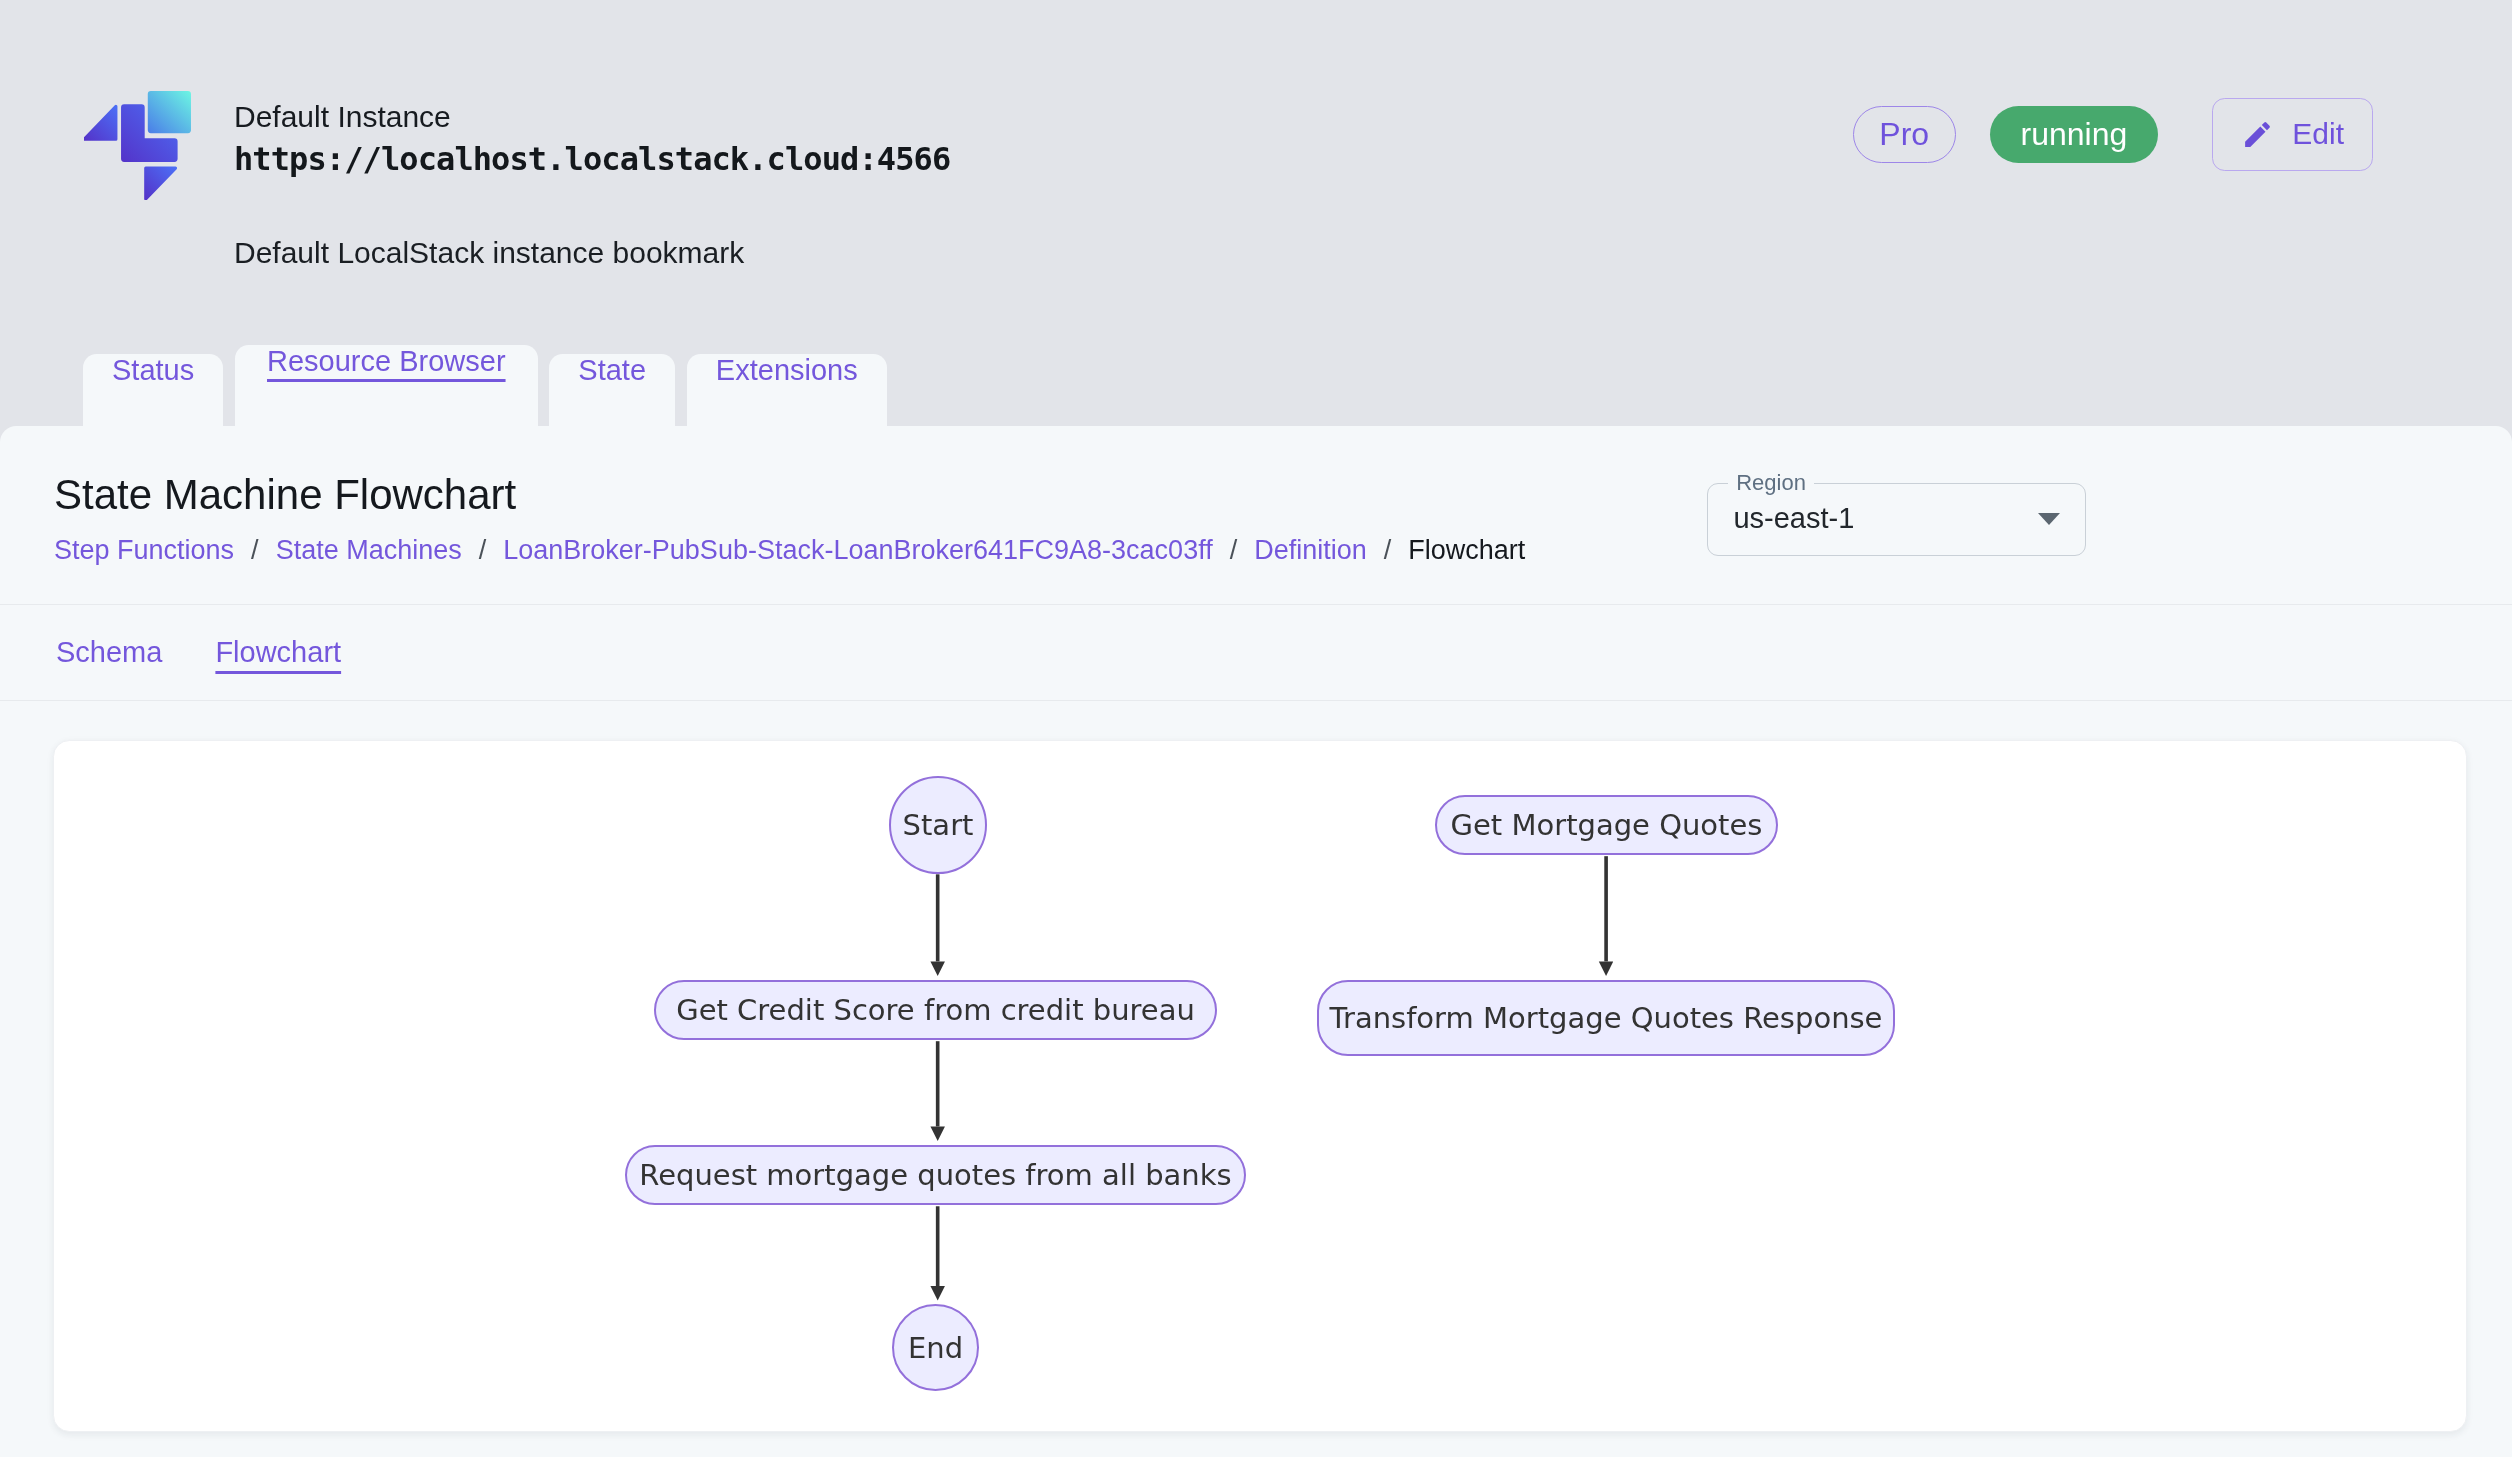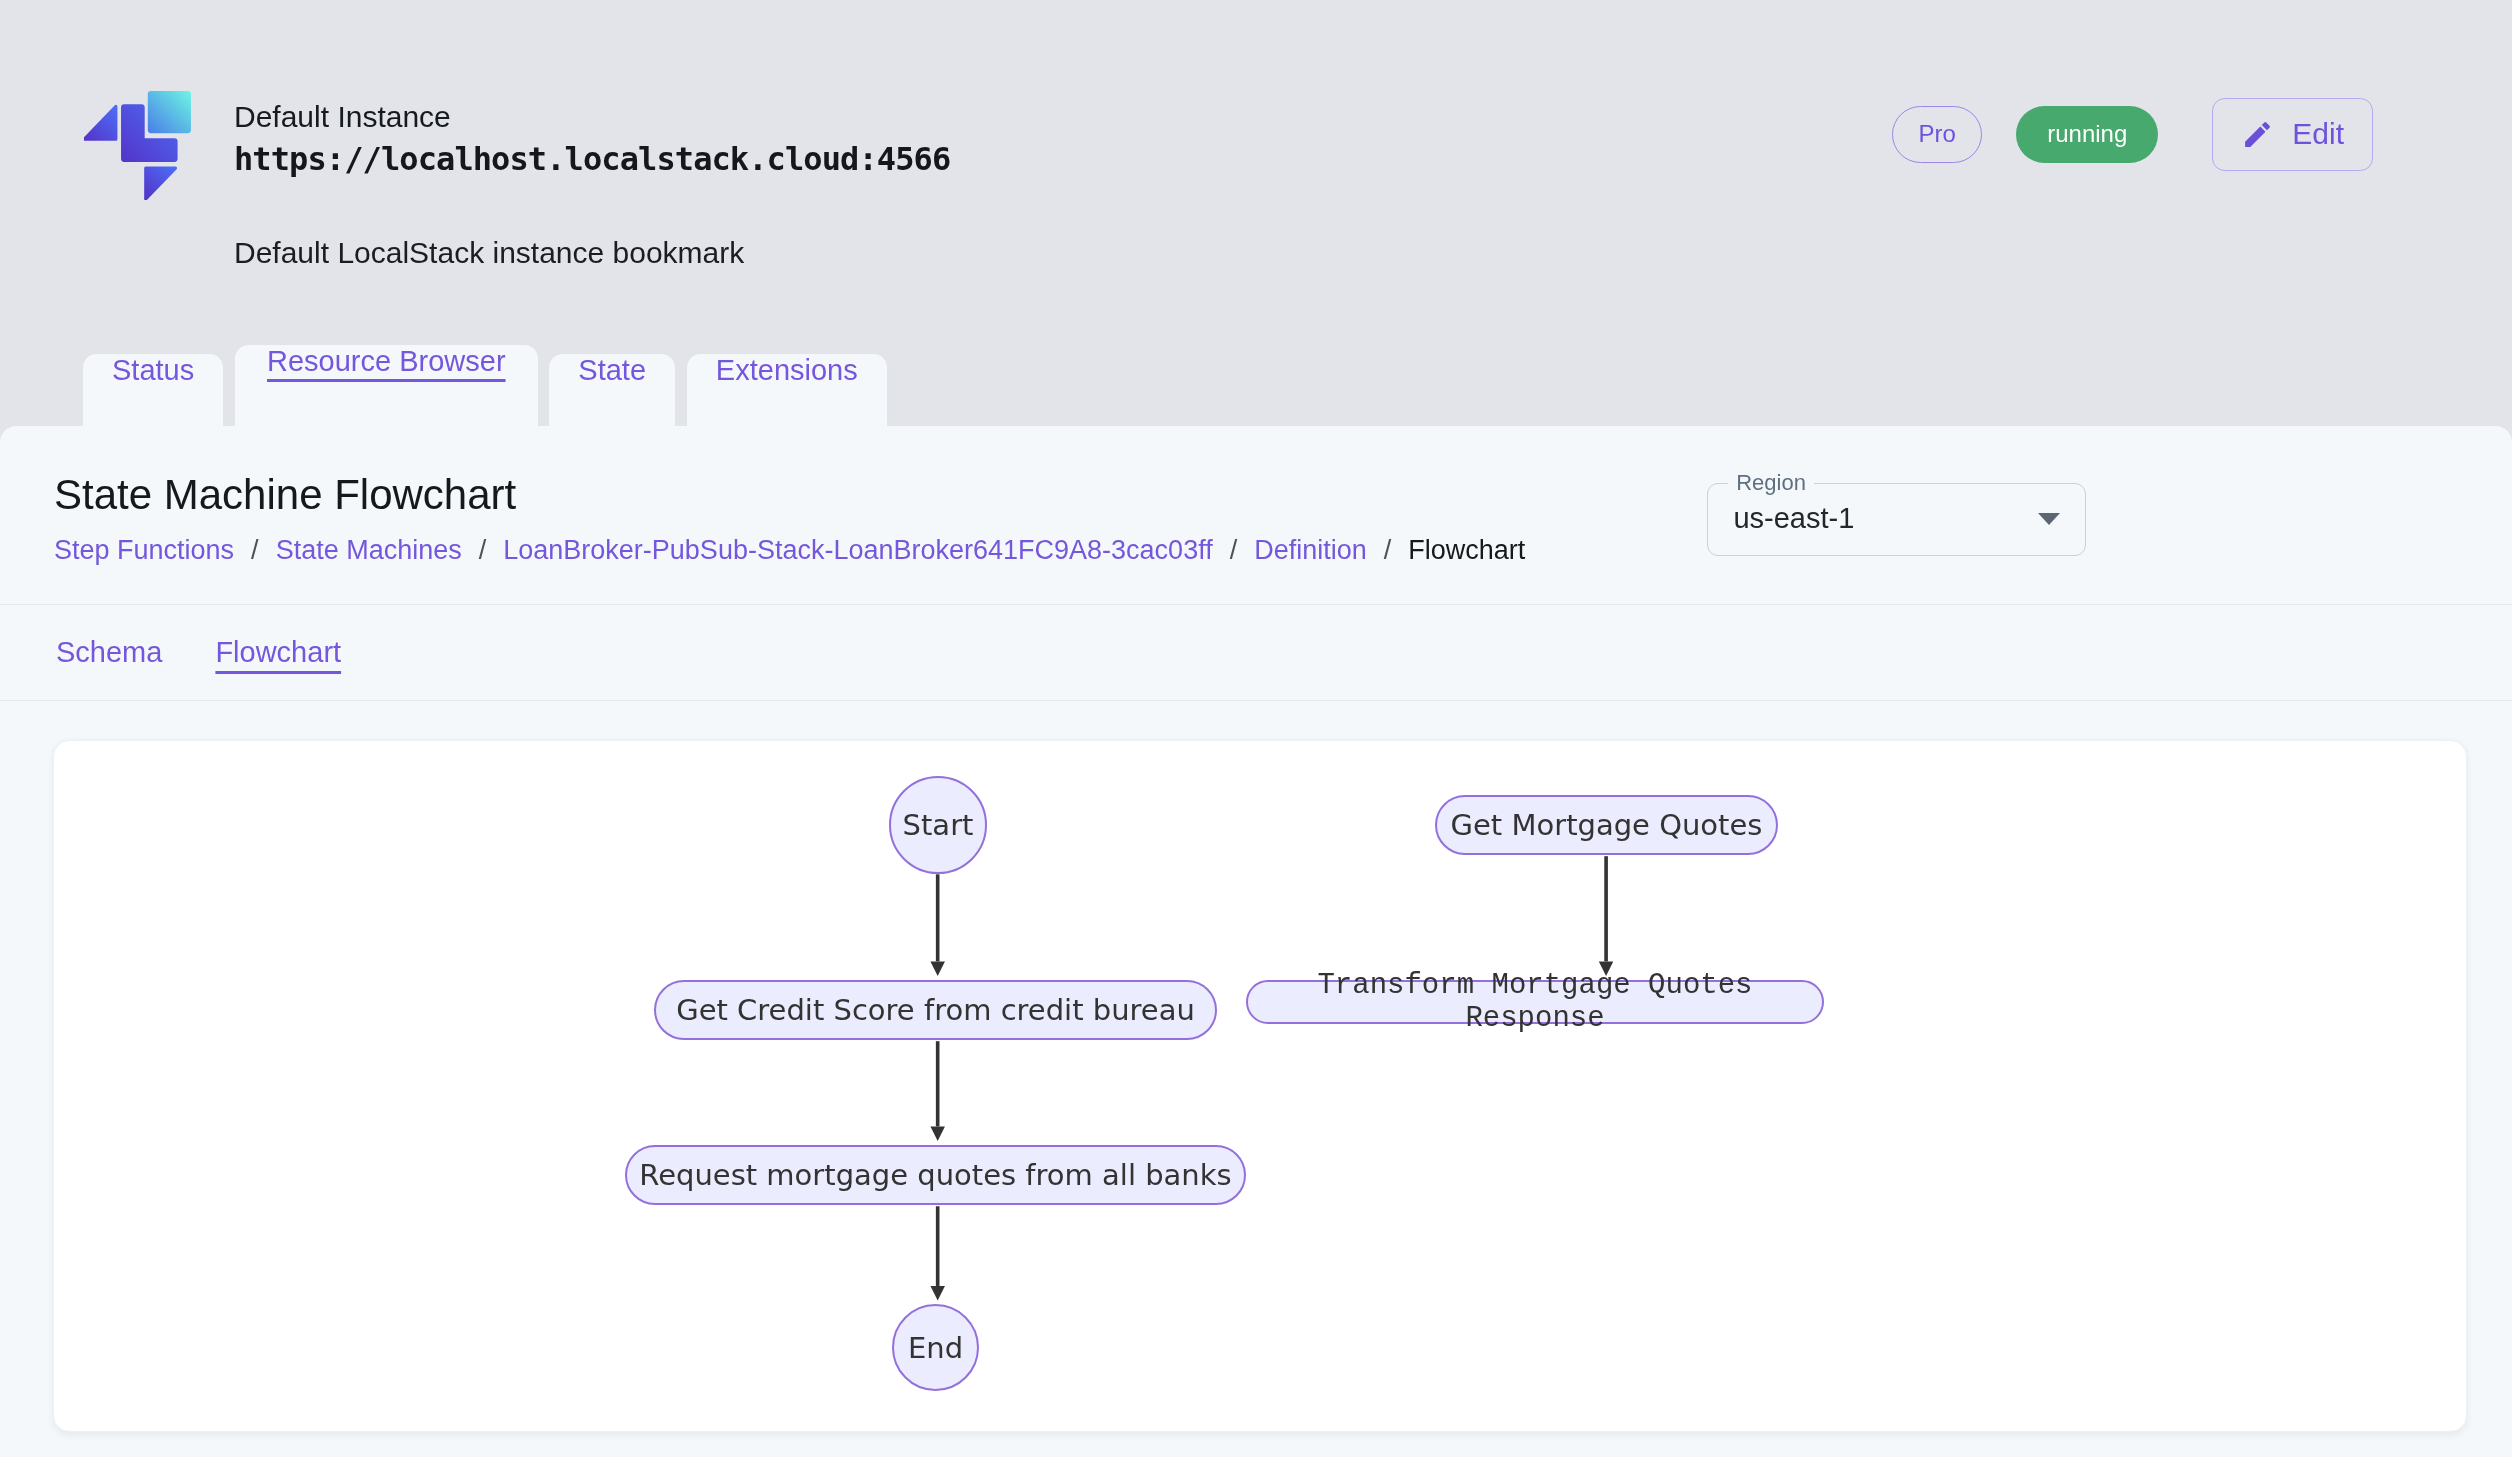--- a/index.html
+++ b/index.html
@@ -16,21 +16,21 @@
   .logo { position: absolute; left: 84px; top: 91px; }
 
   .inst-name { position: absolute; left: 234px; top: 100px; font-size: 30px; color: #171b20; }
   .inst-url  { position: absolute; left: 234px; top: 140px; font-family: "DejaVu Sans Mono", monospace;
                font-weight: 700; font-size: 32px; color: #14181c; letter-spacing: -0.9px; }
   .inst-desc { position: absolute; left: 234px; top: 236px; font-size: 30px; color: #1a1e23; }
 
   .header-actions { position: absolute; top: 96px; right: 139px; height: 76px;
                     display: flex; align-items: center; gap: 34px; }
   .chip { display: flex; align-items: center; justify-content: center;
-          height: 57px; border-radius: 29px; font-size: 24px; }
+          height: 57px; border-radius: 29px; font-size: 32px; }
   .chip-pro { border: 1.8px solid #9d86e8; color: #6f52dc; padding: 0 25.4px; background: transparent; }
   .chip-running { background: #47a96d; color: #ffffff; padding: 0 31px; border: none; }
   .btn-edit { display: flex; align-items: center; gap: 18px; height: 73px; padding: 0 28px;
               border: 1.8px solid #b9a8ef; border-radius: 12.7px; background: transparent;
               color: #6f52dc; font-size: 30px; font-family: inherit; cursor: pointer; margin-left: 20px; }
 
   
   .tabs { position: absolute; left: 83px; top: 345px; height: 82px;
           display: flex; align-items: flex-end; gap: 11.8px; }
   .tab { background: #f5f8fa; border-radius: 13.6px 13.6px 0 0; height: 73px; padding: 0 29px;
@@ -78,21 +78,21 @@
 
   .node { position: absolute; display: flex; align-items: center; justify-content: center;
           background: #ececff; border: 2.7px solid #9370db; color: #333333;
           font-family: "DejaVu Sans", sans-serif; font-size: 29px; text-align: center; }
   .node-rect { border-radius: 31px; }
   .node-ellipse { border-radius: 50%; }
 
   .node-start      { left: 835px;  top: 35px;  width: 98px; height: 98px; }
   .node-gmq        { left: 1381px; top: 54px;  width: 343px; height: 60px; }
   .node-credit     { left: 600px;  top: 239px; width: 563px; height: 60px; }
-  .node-transform  { left: 1192px; top: 239px; width: 578px; height: 44px; font-family: Liberation Mono, monospace; }
+  .node-transform  { left: 1263px; top: 239px; width: 578px; height: 76px; }
   .node-request    { left: 571px;  top: 404px; width: 621px; height: 60px; }
   .node-end        { left: 838px;  top: 563px; width: 87px;  height: 87px; }
 
   .arrows { position: absolute; left: 0; top: 0; width: 2414px; height: 692px; pointer-events: none; }
 </style>
 </head>
 <body>
 
 <svg class="logo" width="107" height="109" viewBox="0 0 104 106">
   <defs>

